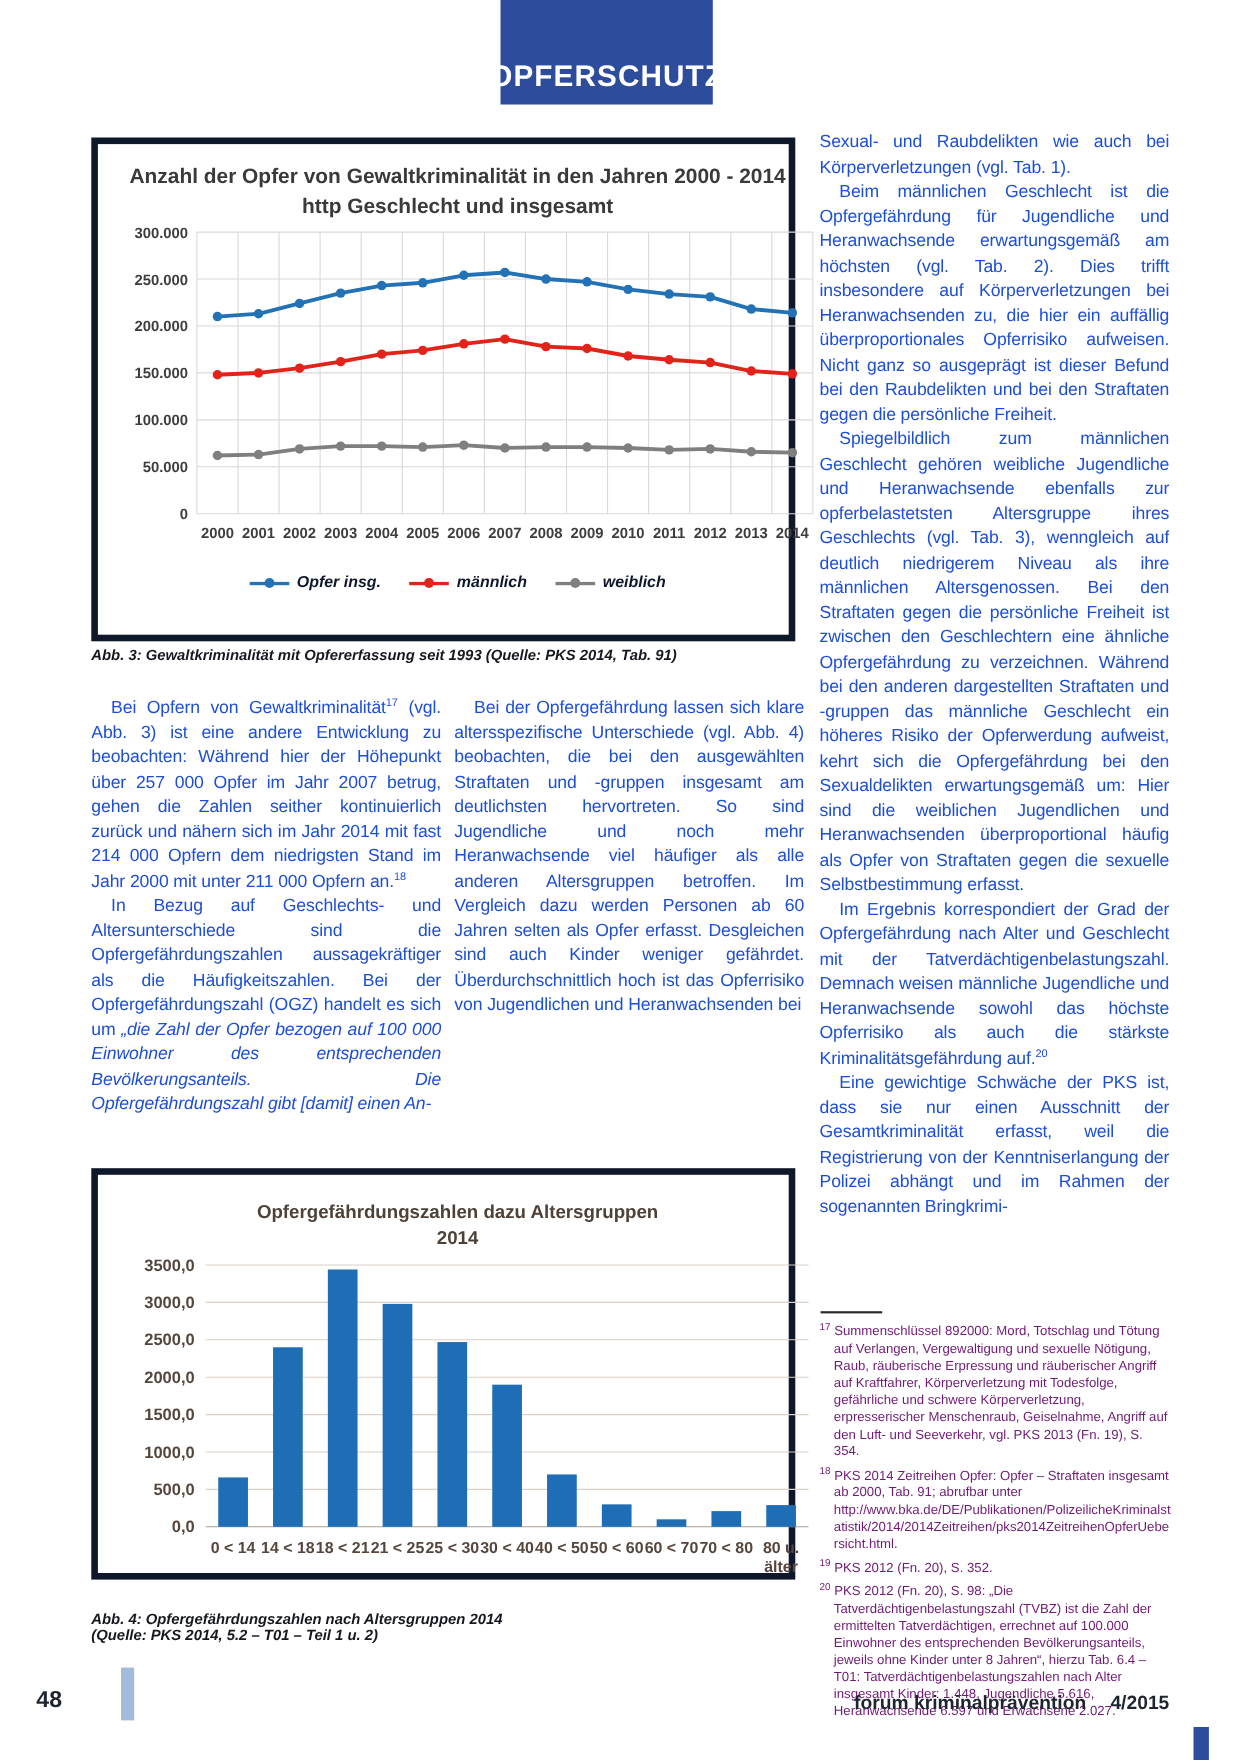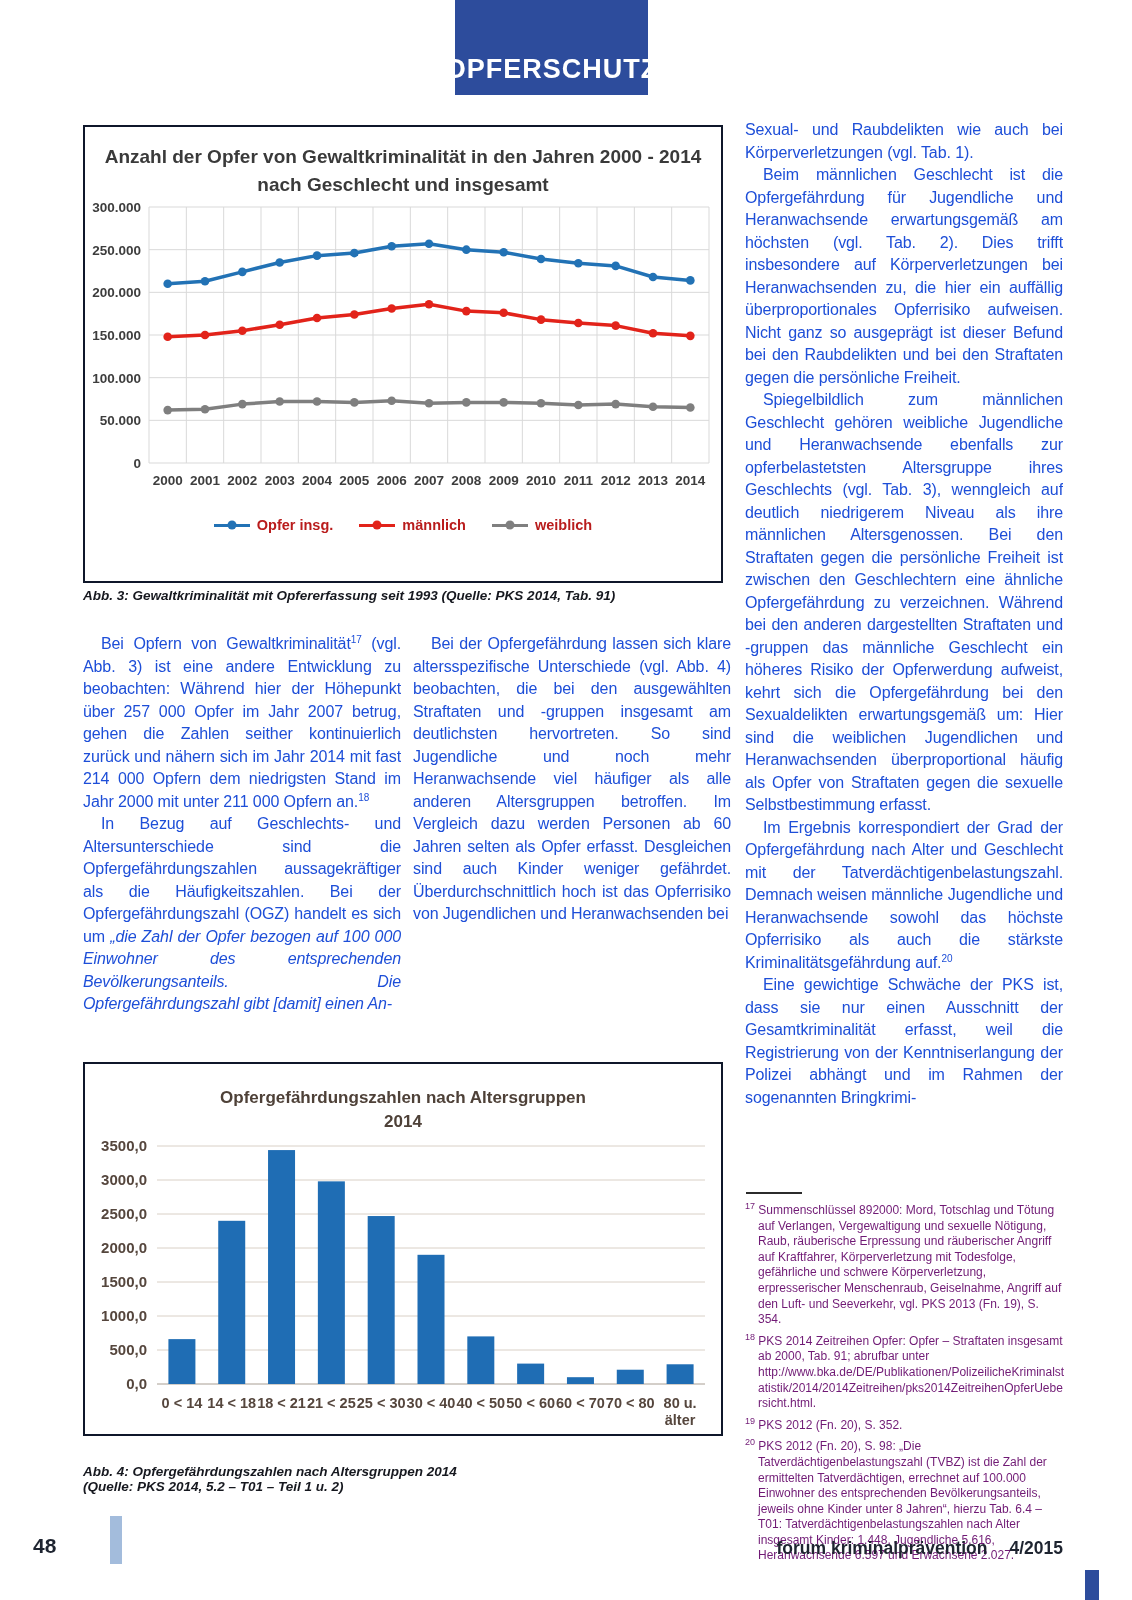--- a/index.html
+++ b/index.html
@@ -5,32 +5,32 @@
   html,body{margin:0;padding:0;background:#ffffff;}
   body{font-family:"Liberation Sans", sans-serif;}
   .page{position:relative;width:1132px;height:1600px;background:#fff;overflow:hidden;}
 
   
   .header-box{position:absolute;left:455px;top:0;width:193px;height:95px;background:#2d4c9c;
     display:flex;align-items:flex-end;justify-content:center;}
   .header-box span{color:#fff;font-weight:700;font-size:27px;letter-spacing:1px;padding-bottom:10px;}
 
   
-  .chart-frame{position:absolute;left:83px;width:640px;border:2px solid #0f172a;background:#fff;box-sizing:border-box;}
+  .chart-frame{position:absolute;left:83px;width:640px;border:6px solid #0f172a;background:#fff;box-sizing:border-box;padding-left:26px;}
   #figure1{top:125px;height:458px;}
   #figure2{top:1062px;height:374px;}
   .chart-title1{margin-top:16px;text-align:center;font-weight:700;font-size:19px;line-height:28px;color:#3a3a3a;}
   .chart-title2{margin-top:22px;text-align:center;font-weight:700;font-size:17px;line-height:24px;color:#4e4138;}
   svg text{font-family:"Liberation Sans", sans-serif;}
   .legend-row{display:flex;justify-content:center;gap:26px;margin-top:2px;}
   .legend-item{display:flex;align-items:center;gap:7px;}
   .legend-swatch{position:relative;width:36px;height:3px;}
   .legend-swatch::after{content:"";position:absolute;left:50%;top:50%;width:9px;height:9px;border-radius:50%;
     transform:translate(-50%,-50%);background:inherit;}
-  .legend-label{font-size:14.5px;font-weight:600;color:#b91c1c;}
+  .legend-label{font-size:14.5px;font-weight:600;color:#0f172a;font-style:italic;}
 
   .caption{position:absolute;left:83px;width:640px;font-style:italic;font-weight:700;font-size:13.5px;color:#16181f;}
   #caption1{top:588px;}
   #caption2{top:1464px;display:flex;justify-content:space-between;flex-direction:column;}
 
   
   .col{position:absolute;width:318px;font-size:16px;line-height:22.5px;text-align:justify;color:#1d4ed8;letter-spacing:-0.1px;}
   #col1{left:83px;top:633px;height:424px;overflow:hidden;}
   #col2{left:413px;top:633px;height:424px;overflow:hidden;}
   #col3{left:745px;top:119px;height:1062px;overflow:hidden;}
@@ -57,21 +57,21 @@
 
 <div class="page">
 
   <div class="header-box">
     <span>OPFERSCHUTZ</span>
   </div>
 
   <div class="chart-frame" id="figure1">
     <div class="chart-title1">
       <div>Anzahl der Opfer von Gewaltkriminalität in den Jahren 2000 - 2014</div>
-      <div>nach Geschlecht und insgesamt</div>
+      <div>http Geschlecht und insgesamt</div>
     </div>
     <svg id="line-chart-svg" width="634" height="312" viewBox="0 0 634 312">
         <line x1="64" y1="264" x2="624" y2="264" stroke="#d9d9d9" stroke-width="1"></line>
         <text x="56" y="269" text-anchor="end" font-size="13.5" fill="#3d3d3d" font-weight="600">0</text>
         <line x1="64" y1="221.33333333333334" x2="624" y2="221.33333333333334" stroke="#d9d9d9" stroke-width="1"></line>
         <text x="56" y="226.33333333333334" text-anchor="end" font-size="13.5" fill="#3d3d3d" font-weight="600">50.000</text>
         <line x1="64" y1="178.66666666666669" x2="624" y2="178.66666666666669" stroke="#d9d9d9" stroke-width="1"></line>
         <text x="56" y="183.66666666666669" text-anchor="end" font-size="13.5" fill="#3d3d3d" font-weight="600">100.000</text>
         <line x1="64" y1="136" x2="624" y2="136" stroke="#d9d9d9" stroke-width="1"></line>
         <text x="56" y="141" text-anchor="end" font-size="13.5" fill="#3d3d3d" font-weight="600">150.000</text>
@@ -188,21 +188,21 @@
   <div class="col" id="col3">
       <p class="body-p"><span>Sexual- und Raubdelikten wie auch bei Körperverletzungen (vgl. Tab. 1).</span></p>
       <p class="body-p indent"><span>Beim männlichen Geschlecht ist die Opfergefährdung für Jugendliche und Heranwachsende erwartungsgemäß am höchsten (vgl. Tab. 2). Dies trifft insbesondere auf Körperverletzungen bei Heranwachsenden zu, die hier ein auffällig überproportionales Opferrisiko aufweisen. Nicht ganz so ausgeprägt ist dieser Befund bei den Raubdelikten und bei den Straftaten gegen die persönliche Freiheit.</span></p>
       <p class="body-p indent"><span>Spiegelbildlich zum männlichen Geschlecht gehören weibliche Jugendliche und Heranwachsende ebenfalls zur opferbelastetsten Altersgruppe ihres Geschlechts (vgl. Tab. 3), wenngleich auf deutlich niedrigerem Niveau als ihre männlichen Altersgenossen. Bei den Straftaten gegen die persönliche Freiheit ist zwischen den Geschlechtern eine ähnliche Opfergefährdung zu verzeichnen. Während bei den anderen dargestellten Straftaten und -gruppen das männliche Geschlecht ein höheres Risiko der Opferwerdung aufweist, kehrt sich die Opfergefährdung bei den Sexualdelikten erwartungsgemäß um: Hier sind die weiblichen Jugendlichen und Heranwachsenden überproportional häufig als Opfer von Straftaten gegen die sexuelle Selbstbestimmung erfasst.</span></p>
       <p class="body-p indent"><span>Im Ergebnis korrespondiert der Grad der Opfergefährdung nach Alter und Geschlecht mit der Tatverdächtigenbelastungszahl. Demnach weisen männliche Jugendliche und Heranwachsende sowohl das höchste Opferrisiko als auch die stärkste Kriminalitätsgefährdung auf.</span><sup>20</sup></p>
       <p class="body-p indent"><span>Eine gewichtige Schwäche der PKS ist, dass sie nur einen Ausschnitt der Gesamtkriminalität erfasst, weil die Registrierung von der Kenntniserlangung der Polizei abhängt und im Rahmen der sogenannten Bringkrimi-</span></p>
     </div>
 
   <div class="chart-frame" id="figure2">
     <div class="chart-title2">
-      <div>Opfergefährdungszahlen nach Altersgruppen</div>
+      <div>Opfergefährdungszahlen dazu Altersgruppen</div>
       <div>2014</div>
     </div>
     <svg id="bar-chart-svg" width="634" height="292" viewBox="0 0 634 292">
         <line x1="72" y1="250" x2="620" y2="250" stroke="#a89e93" stroke-width="1"></line>
         <text x="62" y="255" text-anchor="end" font-size="15" fill="#55463d" font-weight="700">0,0</text>
         <line x1="72" y1="216" x2="620" y2="216" stroke="#d9d0c6" stroke-width="1"></line>
         <text x="62" y="221" text-anchor="end" font-size="15" fill="#55463d" font-weight="700">500,0</text>
         <line x1="72" y1="182" x2="620" y2="182" stroke="#d9d0c6" stroke-width="1"></line>
         <text x="62" y="187" text-anchor="end" font-size="15" fill="#55463d" font-weight="700">1000,0</text>
         <line x1="72" y1="148" x2="620" y2="148" stroke="#d9d0c6" stroke-width="1"></line>

